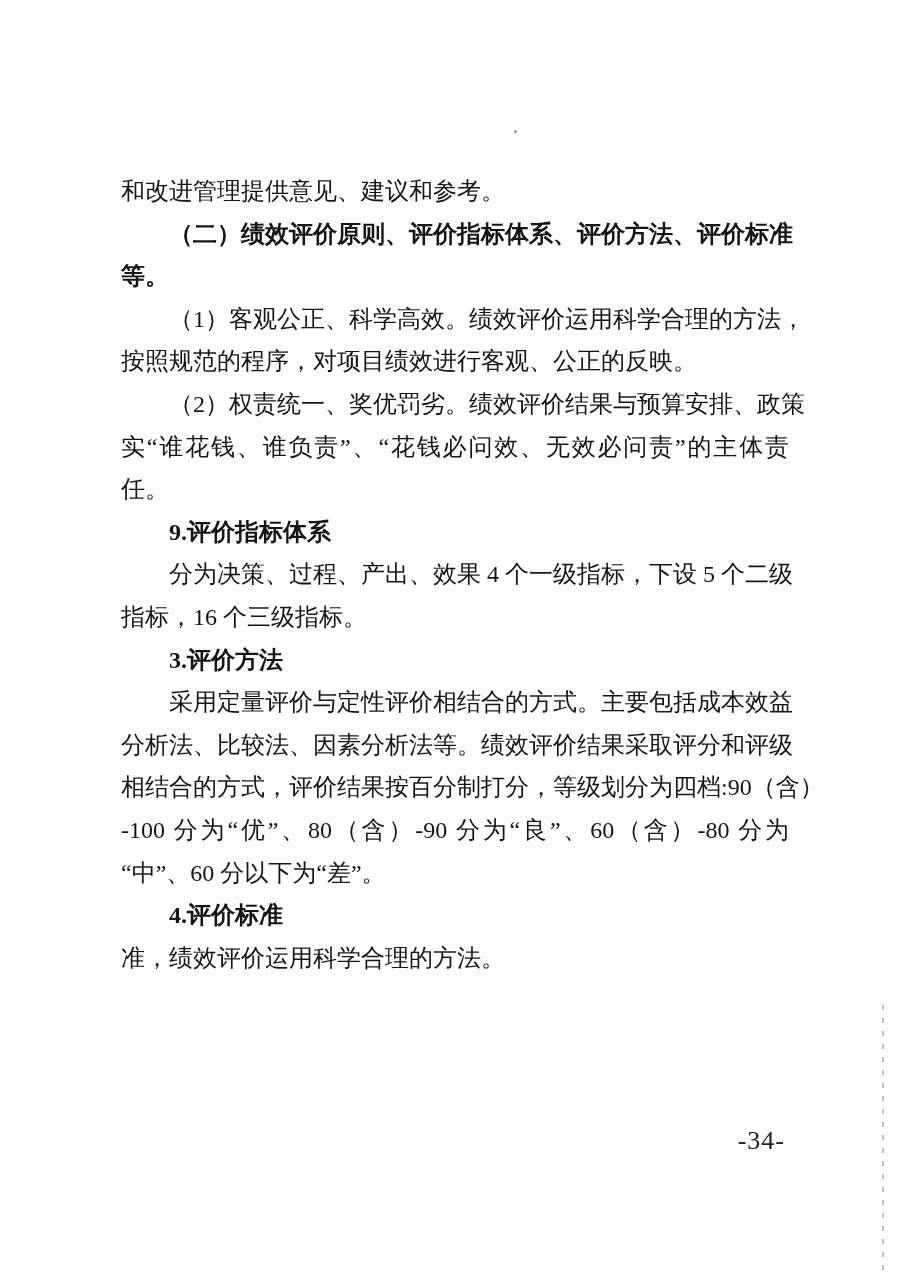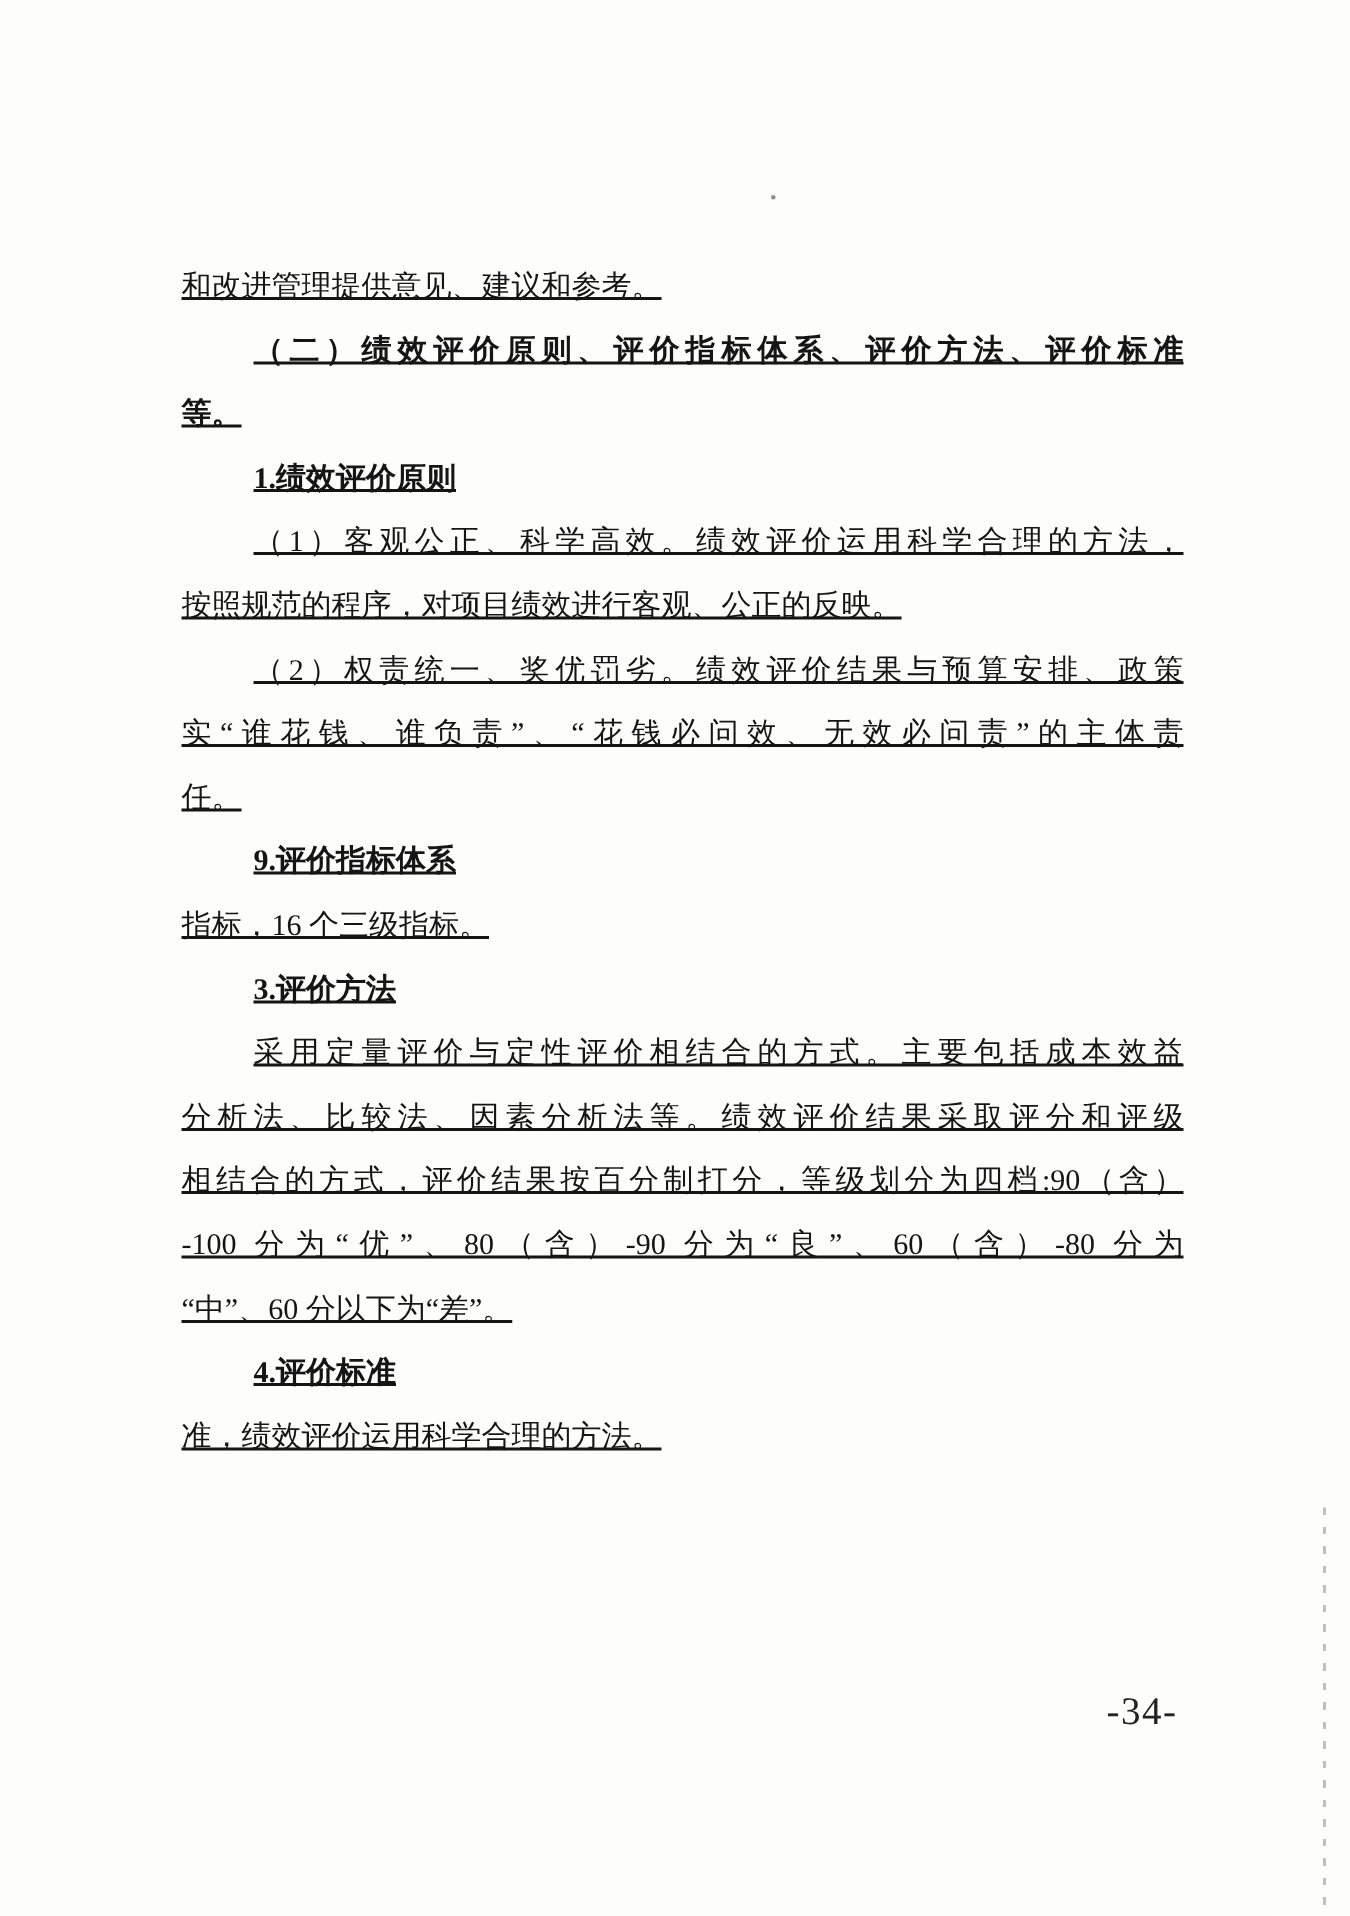--- a/index.html
+++ b/index.html
@@ -7,23 +7,22 @@
     position:relative;
     width:900px; height:1277px;
     background:#fdfdfc;
     overflow:hidden;
     font-family:"Liberation Serif","DejaVu Serif",serif;
     color:#151515;
   }
   .textblock {
     position:absolute;
     left:121px; top:170px; width:668px;
-    font-size:20px;
+    font-size:24px;
     line-height:42.6px;
-    text-decoration:underline;
   }
   .line { white-space:nowrap; height:42.6px; }
   .indent { text-indent:48px; }
   .b { font-weight:700; }
   .fill { text-align:justify; text-align-last:justify; }
   .pagenum {
     position:absolute;
     top:1126px; left:121px; width:664px;
     text-align:right;
     font-size:26px;
@@ -45,27 +44,27 @@
 <body>
 
 <div class="page">
 
   <div class="speck"></div>
 
   <div class="textblock">
     <div class="line">和改进管理提供意见、建议和参考。</div>
     <div class="line indent b fill">（二）绩效评价原则、评价指标体系、评价方法、评价标准</div>
     <div class="line b">等。</div>
-    <div class="line indent b">1.绩效评价原则</div>
     <div class="line indent fill">（1）客观公正、科学高效。绩效评价运用科学合理的方法，</div>
     <div class="line">按照规范的程序，对项目绩效进行客观、公正的反映。</div>
     <div class="line indent fill">（2）权责统一、奖优罚劣。绩效评价结果与预算安排、政策</div>
     <div class="line fill">实“谁花钱、谁负责”、“花钱必问效、无效必问责”的主体责</div>
     <div class="line">任。</div>
     <div class="line indent b">9.评价指标体系</div>
+    <div class="line indent fill">分为决策、过程、产出、效果 4 个一级指标，下设 5 个二级</div>
     <div class="line">指标，16 个三级指标。</div>
     <div class="line indent b">3.评价方法</div>
     <div class="line indent fill">采用定量评价与定性评价相结合的方式。主要包括成本效益</div>
     <div class="line fill">分析法、比较法、因素分析法等。绩效评价结果采取评分和评级</div>
     <div class="line fill">相结合的方式，评价结果按百分制打分，等级划分为四档:90（含）</div>
     <div class="line fill">-100 分为“优”、80（含）-90 分为“良”、60（含）-80 分为</div>
     <div class="line">“中”、60 分以下为“差”。</div>
     <div class="line indent b">4.评价标准</div>
     <div class="line">准，绩效评价运用科学合理的方法。</div>
   </div>

